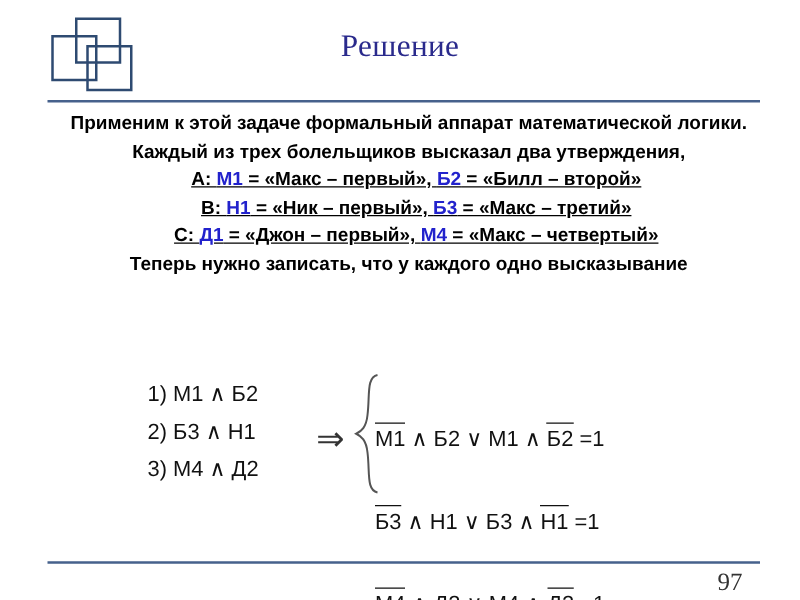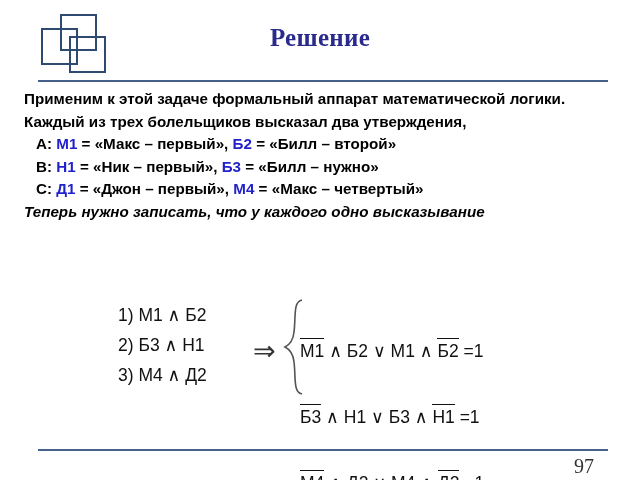--- a/index.html
+++ b/index.html
@@ -34,54 +34,54 @@
   .logo .sq-right { left: 28px; top: 22px; width: 37px; height: 37px; }
 
   
   .title {
     position: absolute;
     left: 0;
     top: 24px;
     width: 640px;
     text-align: center;
     font-family: "Liberation Serif", serif;
-    font-weight: bold;
+    font-weight: normal;
     font-size: 25px;
     color: #2a2a8c;
     letter-spacing: 0.3px;
   }
 
   
   .rule {
     position: absolute;
     left: 38px;
     width: 570px;
     height: 0;
     border-top: 2px solid #46618c;
   }
   .rule-top    { top: 80px; }
   .rule-bottom { top: 449px; }
 
   
   .body-text {
     position: absolute;
-    left: 24px;
+    left: 38px;
     top: 88px;
     width: 578px;
     font-size: 15.2px;
     font-weight: bold;
     color: #000000;
     line-height: 22.6px;
+    text-align: center;
   }
   .body-text .ln { white-space: nowrap; }
   .body-text .ln.wrap { white-space: normal; }
-  .body-text .indent { padding-left: 12px; }
+  .body-text .indent { padding-left: 12px; text-decoration: underline; }
   .blue { color: #2222cc; }
   .ital {
-    font-style: italic;
     font-weight: bold;
   }
 
   
   .formula-area {
     position: absolute;
     left: 0;
     top: 298px;
     width: 572px;
     height: 100px;
@@ -159,21 +159,21 @@
 
 <div class="rule rule-top"></div>
 
 <div class="body-text">
 
   <div class="ln wrap">Применим к этой задаче формальный аппарат математической логики.</div>
   <div class="ln">Каждый из трех болельщиков высказал два утверждения,</div>
 
   <div class="ln indent"><span>A: </span><span class="blue">М1</span><span> = «Макс – первый», </span><span class="blue">Б2</span><span> = «Билл – второй»</span></div>
 
-  <div class="ln indent"><span>B: </span><span class="blue">Н1</span><span> = «Ник – первый», </span><span class="blue">Б3</span><span> = «Билл – нужно»</span></div>
+  <div class="ln indent"><span>B: </span><span class="blue">Н1</span><span> = «Ник – первый», </span><span class="blue">Б3</span><span> = «Макс – третий»</span></div>
 
   <div class="ln indent"><span>C: </span><span class="blue">Д1</span><span> = «Джон – первый», </span><span class="blue">М4</span><span> = «Макс – четвертый»</span></div>
 
   <div class="ln ital">Теперь нужно записать, что у каждого одно высказывание</div>
 </div>
 
 <div class="formula-area">
 
   <div class="num-list">
     <div class="row">1) М1  ∧  Б2</div>

